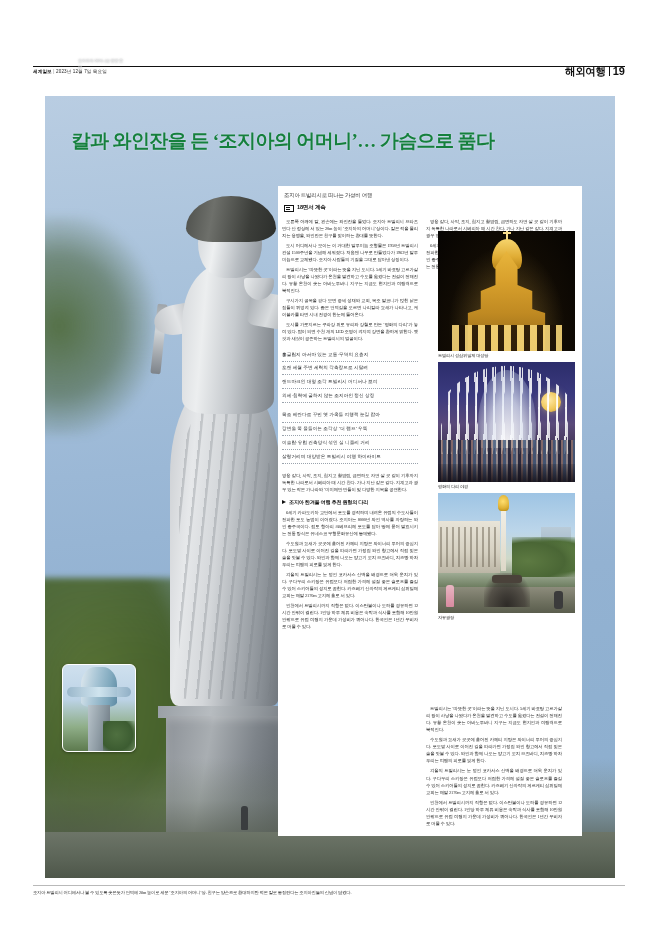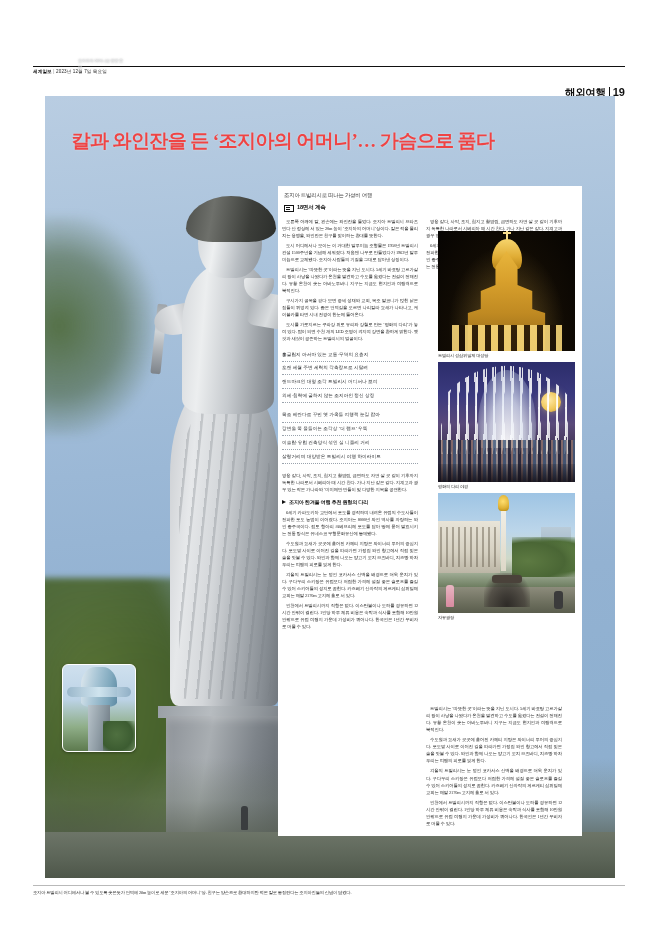--- a/index.html
+++ b/index.html
@@ -77,21 +77,20 @@
     width: 1px;
     height: 10px;
     background: #111;
     position: relative;
     top: 1px;
   }
   .page-number {
     font-size: 11px;
     font-weight: bold;
     color: #111;
-    margin-top: 21px;
   }
 
   
   .hero {
     position: absolute;
     left: 45px;
     top: 80px;
     width: 570px;
     height: 782px;
     overflow: hidden;
@@ -271,21 +270,21 @@
   
   .headline {
     position: absolute;
     left: 45px;
     top: 112px;
     width: 476px;
     text-align: center;
     font-size: 19px;
     font-weight: bold;
     letter-spacing: -0.6px;
-    color: #ef4444;
+    color: #15803d;
     text-shadow: 0 0 2px rgba(255,255,255,.5);
     font-family: "Liberation Serif", serif;
   }
 
   
   .article-panel {
     position: absolute;
     left: 278px;
     top: 170px;
     width: 296px;

